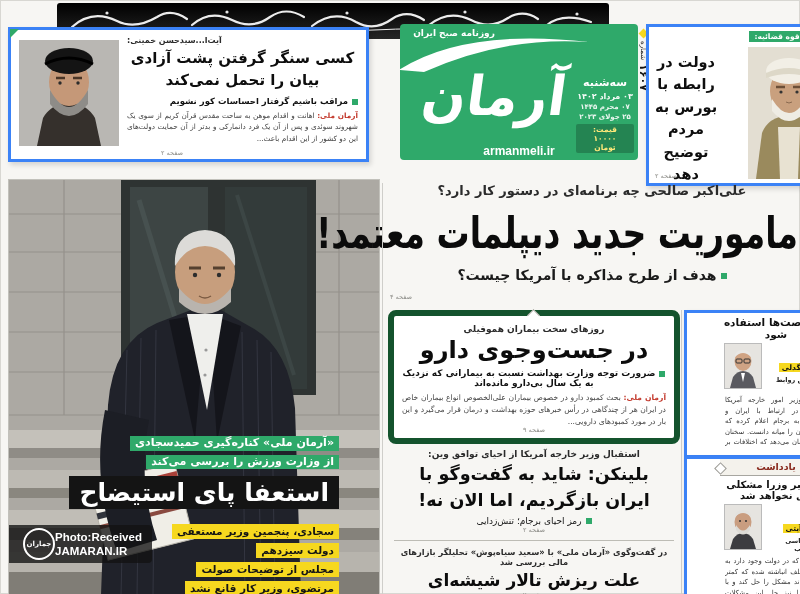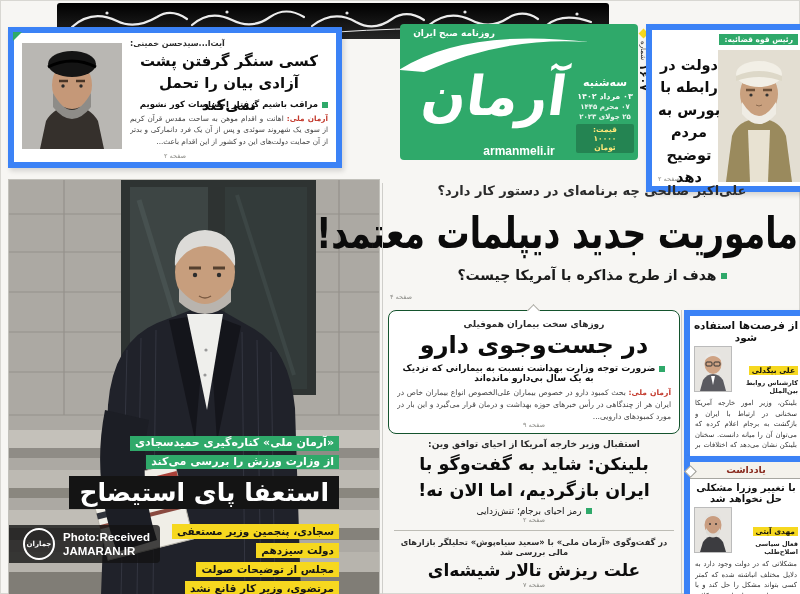--- a/index.html
+++ b/index.html
@@ -1,37 +1,37 @@
 <!DOCTYPE html>
 <html lang="fa"><head>
 <meta charset="utf-8">
 <style>
   html,body{margin:0;padding:0;background:#e8e7e3;}
   .page{position:relative;width:800px;height:594px;background:#f7f6f3;overflow:hidden;
         font-family:"DejaVu Sans",sans-serif;direction:rtl;color:#111;
         box-shadow:inset 0 0 0 1px #d8d7d2;}
   .ab{position:absolute;}
-  .box{background:#fff;border:6px solid #3b82f6;box-shadow:2px 3px 5px rgba(0,0,0,.14);}
+  .box{background:#fff;border:3px solid #3b82f6;box-shadow:2px 3px 5px rgba(0,0,0,.14);padding-left:33px;}
   .greenchip{background:#2fa96a;color:#fff;display:inline-block;padding:1px 5px;font-weight:bold;}
   .yellowchip{background:#f6d81f;color:#151515;display:inline-block;padding:1px 5px;font-weight:bold;}
   .blackchip{background:#141414;color:#fff;display:inline-block;padding:2px 10px;font-weight:bold;}
   .bullet{display:inline-block;width:6px;height:6px;background:#2fa96a;margin-left:4px;vertical-align:middle;}
   .kicker{font-weight:bold;color:#2b2b2b;}
   .pageref{font-size:6.5px;color:#8a8a85;}
   .lead{color:#c3392c;font-weight:bold;}
   .hairline{border:0;border-top:1px solid #bdbcb5;margin:4px 6px;}
   .vline{background:#cfceca;width:1px;}
   .sechead{position:relative;border-bottom:1px solid #a7a6a0;background:#f4f2ec;text-align:center;
            color:#8a2c20;font-weight:bold;font-size:9.5px;padding:2px 0 3px;}
   .secdiamond{position:absolute;left:-4px;top:5px;width:7px;height:7px;background:#fff;border:1px solid #9a9993;transform:rotate(45deg);}
   .authorname{background:#f6d81f;font-size:7.5px;font-weight:bold;padding:0 3px;display:inline-block;}
   .authorrole{font-size:6.5px;font-weight:bold;color:#222;}
   .sbody{font-size:6.8px;line-height:1.55;text-align:justify;color:#333;}
   .cornergreen{position:absolute;width:0;height:0;border-top:9px solid #2fa96a;border-right:9px solid transparent;left:-1px;top:-1px;}
-  .notchbox{position:relative;border:1px solid #14532d;border-radius:8px;background:#fff;}
+  .notchbox{position:relative;border:6px solid #14532d;border-radius:8px;background:#fff;}
   .notchbox:before{content:"";position:absolute;top:-5px;left:50%;margin-left:-5px;width:8px;height:8px;background:#fff;
                    border-left:1px solid #a9a8a0;border-top:1px solid #a9a8a0;transform:rotate(45deg);}
 </style>
 </head>
 <body>
 
 <div class="page">
 
   <div class="ab" style="left:57px;top:3px;width:552px;height:36px;background:linear-gradient(#000,#262626);border-radius:3px;overflow:hidden;">
     <svg width="552" height="36" viewBox="0 0 552 36">
@@ -197,21 +197,21 @@
     <div class="ab" style="right:40px;top:340px;text-align:right;line-height:1.2;">
       <span class="yellowchip" style="font-size:10.5px;">سجادی، پنجمین وزیر مستعفی</span><br>
       <span class="yellowchip" style="font-size:10.5px;margin-top:2px;">دولت سیزدهم</span>
     </div>
     <div class="ab" style="right:40px;top:378px;text-align:right;line-height:1.2;">
       <span class="yellowchip" style="font-size:10.5px;">مجلس از توضیحات صولت</span><br>
       <span class="yellowchip" style="font-size:10.5px;margin-top:2px;">مرتضوی، وزیر کار قانع نشد</span>
     </div>
     
     <div class="ab" style="left:0;top:345px;height:38px;background:rgba(18,18,18,.78);display:flex;align-items:center;
-                padding:0 10px 0 14px;gap:8px;direction:ltr;border-radius:0 4px 4px 0;">
+                padding:0 10px 0 14px;direction:ltr;border-radius:0 4px 4px 0;">
       <span style="width:28px;height:28px;border:2px solid #fff;border-radius:50%;display:flex;align-items:center;justify-content:center;
                    color:#fff;font-size:7px;font-weight:bold;">جماران</span>
       <span style="color:#fff;font-family:'Liberation Sans',sans-serif;font-weight:bold;font-size:11.5px;line-height:1.25;">
         <span>Photo:Received</span><br>
         <span>JAMARAN.IR</span>
       </span>
     </div>
   </div>
 
   <div class="ab" style="left:386px;top:183px;width:412px;text-align:center;">

